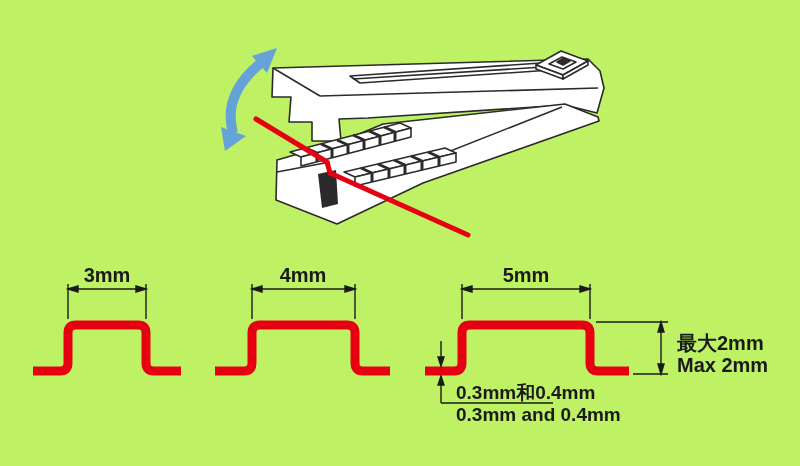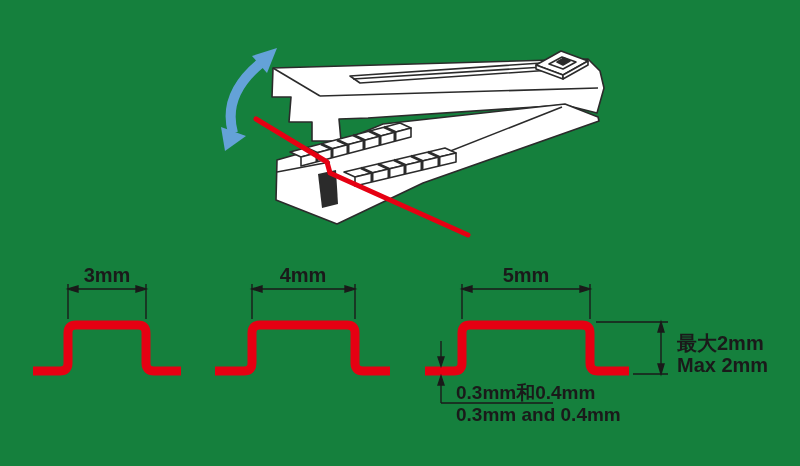--- a/index.html
+++ b/index.html
@@ -1,16 +1,16 @@
 <!DOCTYPE html>
 <html><head>
 <meta charset="utf-8">
 <style>
   html,body{margin:0;padding:0;background:#fff;}
-  .stage{position:relative;width:800px;height:466px;background:#15803d;overflow:hidden;
+  .stage{position:relative;width:800px;height:466px;background:#bef264;overflow:hidden;
          font-family:"Liberation Sans",sans-serif;}
   svg{display:block;}
   .dimtext{font-family:"Liberation Sans",sans-serif;font-weight:700;fill:#1a1a1a;}
 </style>
 </head>
 <body>
 
 <div class="stage">
 <svg width="800" height="466" viewBox="0 0 800 466">
 

